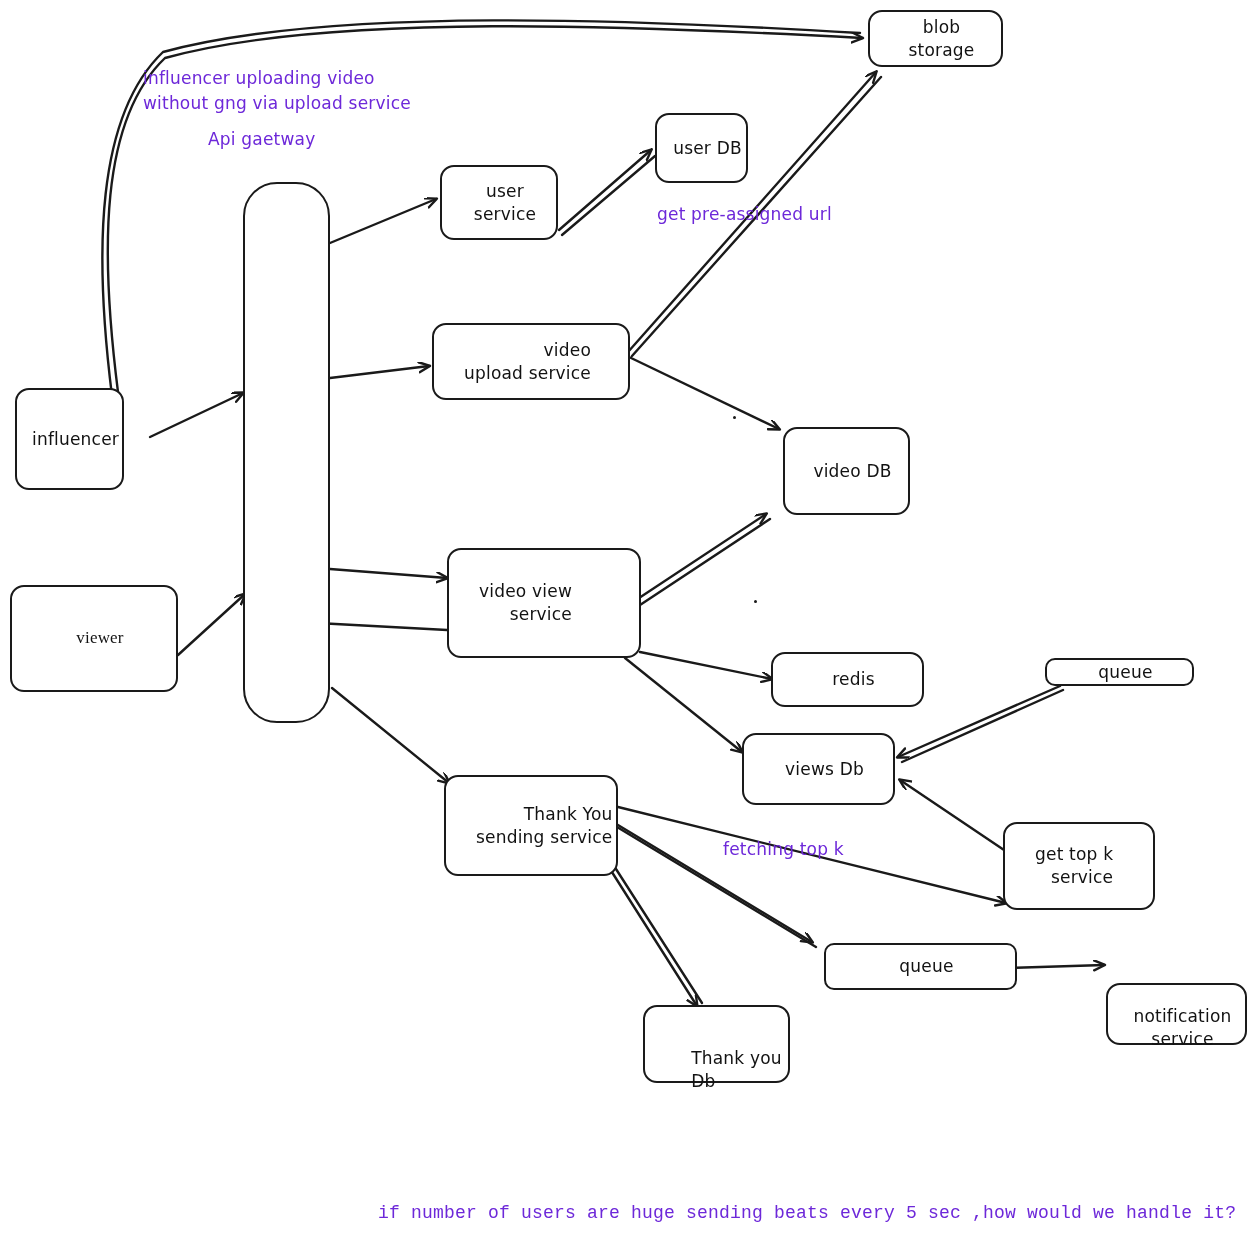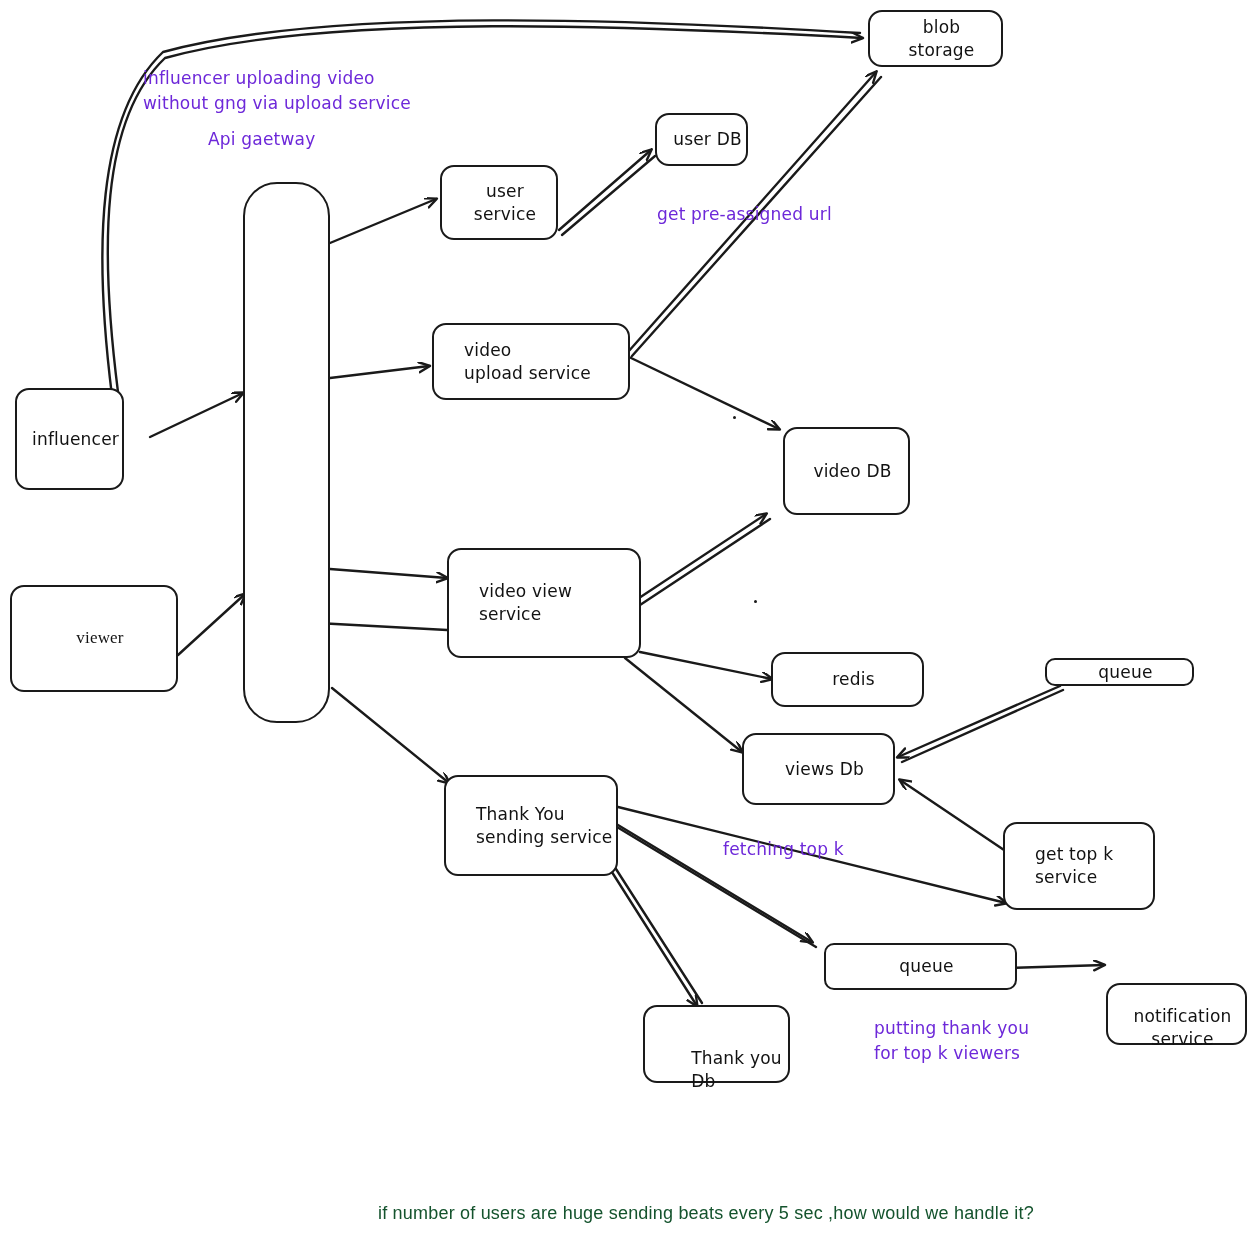--- a/index.html
+++ b/index.html
@@ -42,39 +42,39 @@
     line-height: 1.35;
     letter-spacing: 0.2px;
     z-index: 2;
     padding-left: 12px;
   }
   .node .lbl {
     display: block;
     white-space: pre-line;
   }
   .node.left-lbl { justify-content: flex-start; }
-  .node.left-lbl .lbl { padding-left: 18px; text-align: left; }
+  .node.left-lbl .lbl { padding-left: 18px; text-align: right; }
   .node.gateway { border-radius: 34px; }
   .node.flat { border-radius: 10px; margin-left: 9px; }
   .node.overflow-txt { overflow: visible; }
 
   .annot {
     position: absolute;
     color: #6d28d9;
     font-family: "DejaVu Sans", sans-serif;
     font-size: 17px;
     line-height: 1.45;
     letter-spacing: 0.2px;
     white-space: pre-line;
     z-index: 3;
   }
   .caption {
     position: absolute;
-    color: #14532d;
-    font-family: Liberation Sans, sans-serif;
+    color: #6d28d9;
+    font-family: Liberation Mono, monospace;
     font-size: 18px;
     letter-spacing: 0.2px;
     white-space: nowrap;
     z-index: 3;
   }
   .dot {
     position: absolute;
     width: 3px;
     height: 3px;
     border-radius: 50%;
@@ -154,21 +154,21 @@
 
   <div class="node gateway" style="left:243px; top:182px; width:87px; height:541px;">
     <span class="lbl"></span>
   </div>
 
   <div class="node" style="left:440px; top:165px; width:118px; height:75px;">
     <span class="lbl">user
 service</span>
   </div>
 
-  <div class="node" style="left:655px; top:113px; width:93px; height:53px;">
+  <div class="node" style="left:655px; top:113px; width:93px; height:70px;">
     <span class="lbl">user DB</span>
   </div>
 
   <div class="node" style="left:868px; top:10px; width:135px; height:57px;">
     <span class="lbl">blob
  storage</span>
   </div>
 
   <div class="node left-lbl" style="left:432px; top:323px; width:198px; height:77px;">
     <span class="lbl">video
@@ -222,21 +222,19 @@
 
   <div class="annot" style="left:143px; top:66px;">influencer uploading video
 without gng via upload service</div>
 
   <div class="annot" style="left:208px; top:127px;">Api gaetway</div>
 
   <div class="annot" style="left:657px; top:202px;">get pre-assigned url</div>
 
   <div class="annot" style="left:723px; top:837px;">fetching top k</div>
 
-  <div class="annot" style="left:874px; top:1016px;">putting thank you
-for top k viewers</div>
 
   <div class="dot" style="left:733px; top:416px;"></div>
   <div class="dot" style="left:754px; top:600px;"></div>
 
   <div class="caption" style="left:378px; top:1203px;">if number of users are huge sending beats every 5 sec ,how would we handle it?</div>
 
 </div>
 
 </body></html>

